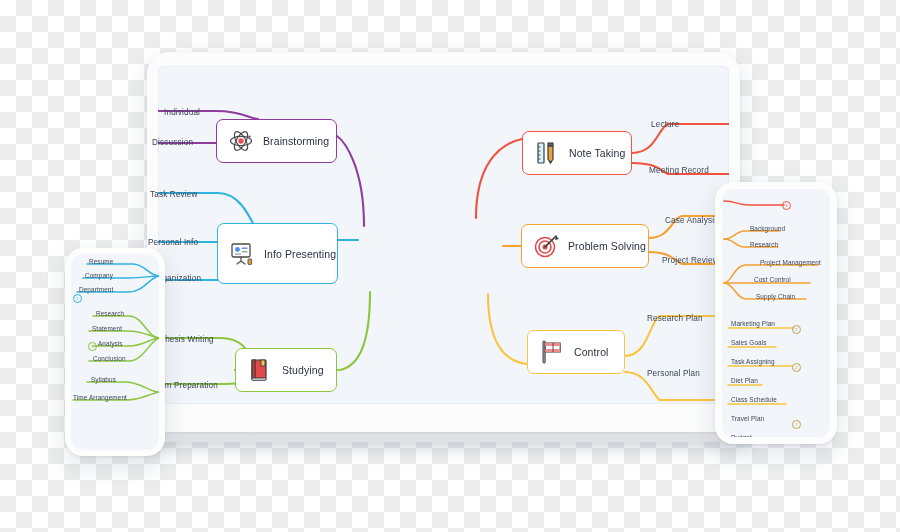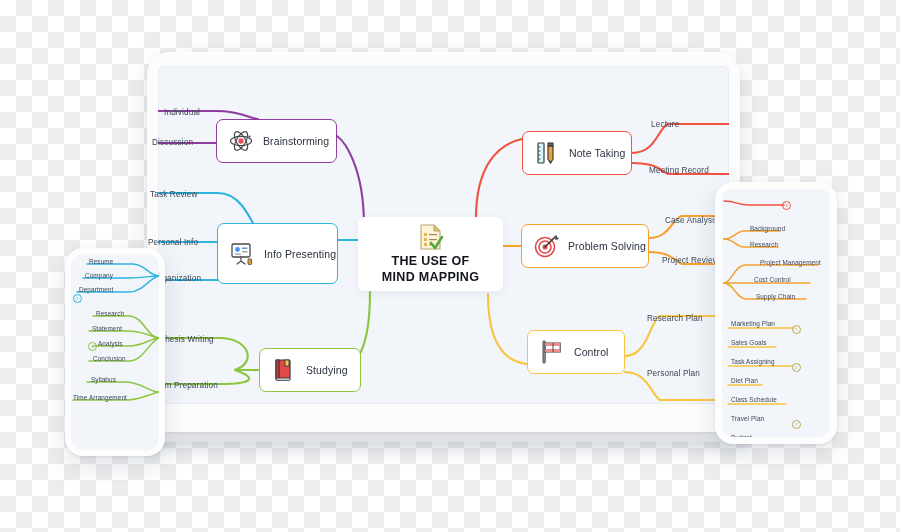--- a/index.html
+++ b/index.html
@@ -93,21 +93,21 @@
     z-index:4;border:1.6px solid #ccc;
   }
   .node .nicon{width:26px;height:26px;margin-left:11px;flex:0 0 auto;}
   .node .nlabel{
     font-size:10.5px;font-weight:normal;color:#2a3240;
     margin-left:9px;white-space:nowrap;letter-spacing:.1px;
   }
 
   #n-brain   {left:216px;top:119px;width:121px;height:44px;border-color:#8e3d9e;}
   #n-info    {left:217px;top:223px;width:121px;height:61px;border-color:#2fb4e0;}
-  #n-study   {left:235px;top:348px;width:102px;height:44px;border-color:#8cc63f;margin-left:24px;}
+  #n-study   {left:235px;top:348px;width:102px;height:44px;border-color:#8cc63f;}
   #n-note    {left:522px;top:131px;width:110px;height:44px;border-color:#f0533f;}
   #n-problem {left:521px;top:224px;width:128px;height:44px;border-color:#f5a130;}
   #n-plan    {left:527px;top:330px;width:98px;height:44px;border-color:#f9c440;}
 
   
   .sub{
     position:absolute;font-size:8.2px;color:#3c4656;white-space:nowrap;z-index:3;
     letter-spacing:.15px;
   }
   
@@ -176,37 +176,20 @@
       <path d="M524,198 L600,198" stroke="#f5a130"></path>
 
       <path d="M330,228 C330,282 350,296 369,298" stroke="#f9c440"></path>
       <path d="M467,290 C490,290 492,254 502,250" stroke="#f9c440"></path>
       <path d="M467,306 C490,306 494,330 502,334" stroke="#f9c440"></path>
       <path d="M502,250 L600,250" stroke="#f9c440"></path>
       <path d="M502,334 L600,334" stroke="#f9c440"></path>
     </g>
   </svg>
 
-  <div id="central">
-    <svg width="26" height="28" viewBox="0 0 26 28">
-      <path d="M3 2h13l6 6v18H3z" fill="#fdf3dc" stroke="#b9a66a" stroke-width="1.1"></path>
-      <path d="M16 2l6 6h-6z" fill="#f0c060" stroke="#b9a66a" stroke-width="1"></path>
-      <rect x="6" y="10" width="3" height="3" fill="#e8b84b"></rect>
-      <rect x="6" y="15" width="3" height="3" fill="#e8b84b"></rect>
-      <rect x="6" y="20" width="3" height="3" fill="#e8b84b"></rect>
-      <rect x="11" y="11" width="8" height="1.2" fill="#9a8b5c"></rect>
-      <rect x="11" y="16" width="8" height="1.2" fill="#9a8b5c"></rect>
-      <rect x="11" y="21" width="5" height="1.2" fill="#9a8b5c"></rect>
-      <path d="M13 20l4 5 7-11" fill="none" stroke="#57a838" stroke-width="2.6" stroke-linecap="round" stroke-linejoin="round"></path>
-    </svg>
-    <div class="ctitle">
-      <span>THE USE OF</span><br>
-      <span>MIND MAPPING</span>
-    </div>
-  </div>
 
   <div id="n-brain" class="node">
     <svg class="nicon" viewBox="0 0 26 26">
       <g fill="none" stroke="#4a4a4a" stroke-width="1.2">
         <ellipse cx="13" cy="13" rx="10.5" ry="4.6"></ellipse>
         <ellipse cx="13" cy="13" rx="10.5" ry="4.6" transform="rotate(60 13 13)"></ellipse>
         <ellipse cx="13" cy="13" rx="10.5" ry="4.6" transform="rotate(120 13 13)"></ellipse>
       </g>
       <circle cx="13" cy="13" r="2.7" fill="#ef4b5a"></circle>
       <circle cx="21.5" cy="8.5" r="1.1" fill="#4a4a4a"></circle>

